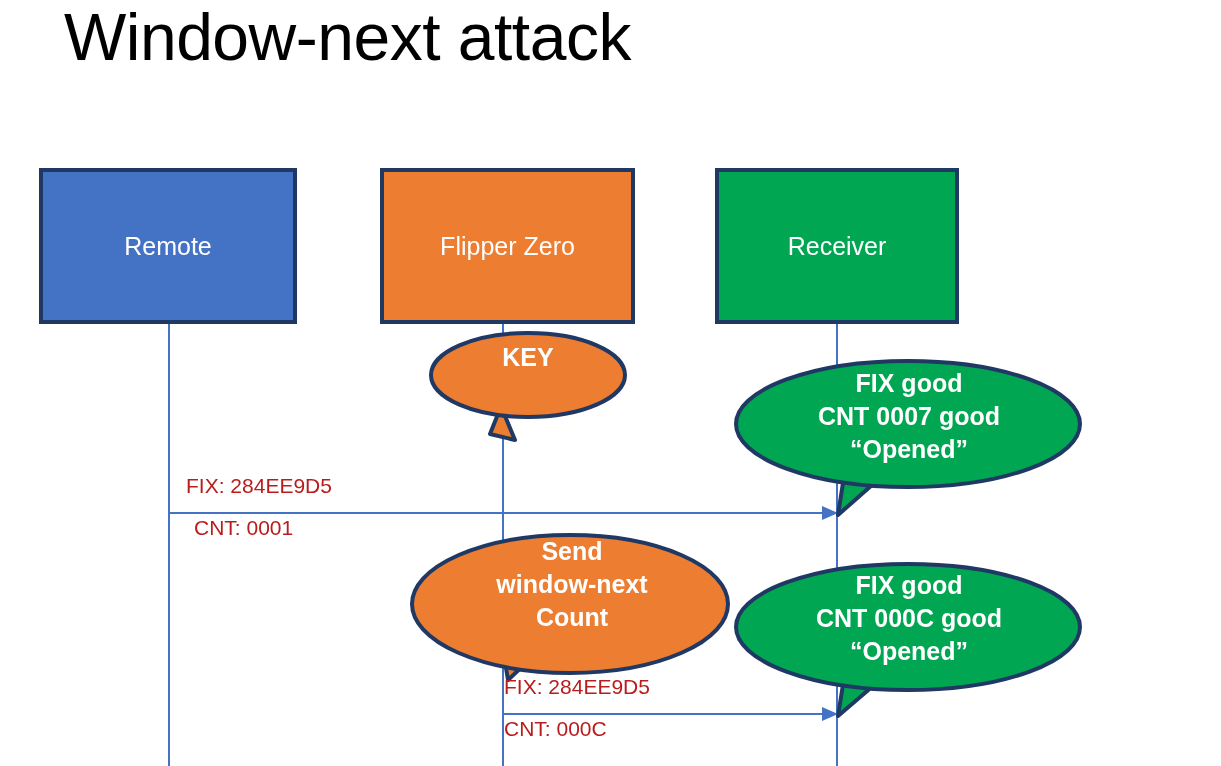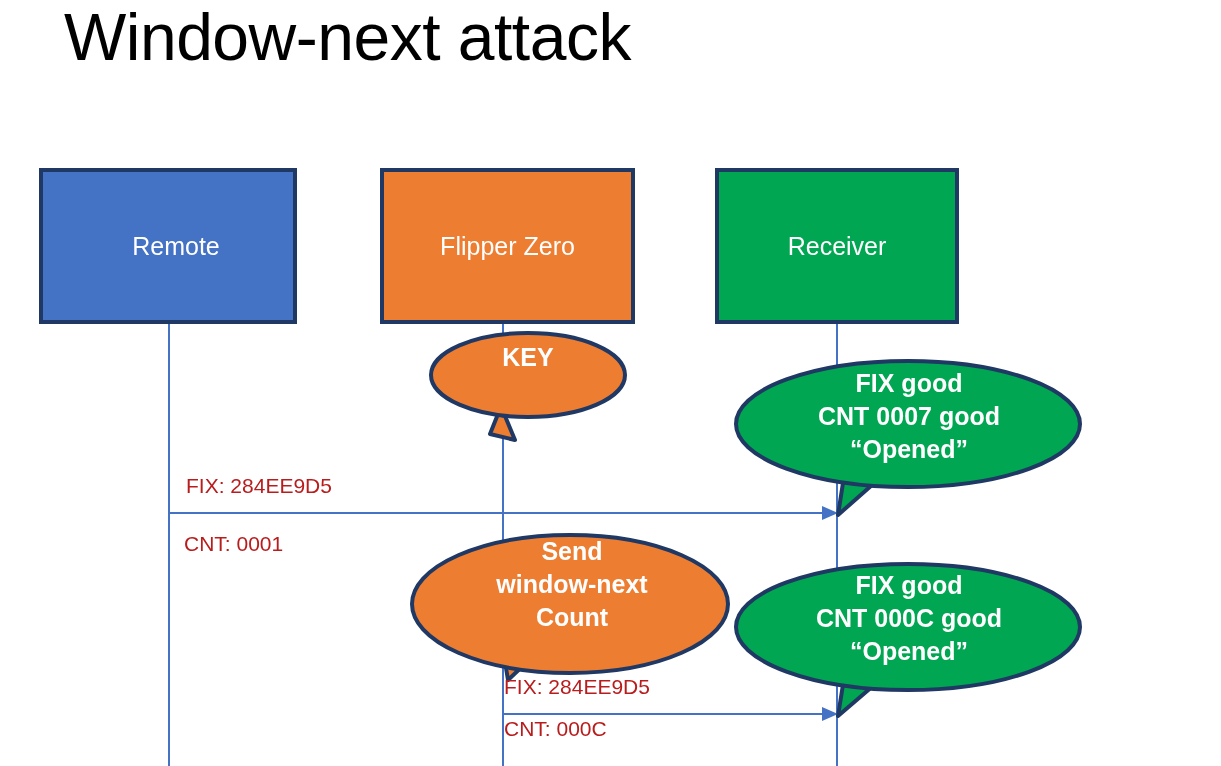--- a/index.html
+++ b/index.html
@@ -51,31 +51,31 @@
     text-align: center;
     line-height: 1.32;
     font-weight: bold;
   }
   .msg-label {
     position: absolute;
     color: #b91c1c;
     font-size: 21px;
     white-space: nowrap;
   }
-  #lbl-remote { left: 49px; top: 232px; width: 254px; }
+  #lbl-remote { left: 41px; top: 232px; width: 254px; }
   #lbl-flipper { left: 382px; top: 232px; width: 251px; text-align: center; }
   #lbl-receiver { left: 717px; top: 232px; width: 240px; }
 
   #bub1-text { left: 434px; top: 341px; width: 188px; font-size: 25px; }
   #bub2-text { left: 741px; top: 367px; width: 336px; font-size: 25px; }
   #bub3-text { left: 418px; top: 535px; width: 308px; font-size: 25px; }
   #bub4-text { left: 741px; top: 569px; width: 336px; font-size: 25px; }
 
   #msg1-fix { left: 186px; top: 474px; }
-  #msg1-cnt { left: 184px; top: 516px; margin-top: 16px; }
+  #msg1-cnt { left: 194px; top: 516px; }
   #msg2-fix { left: 504px; top: 675px; }
   #msg2-cnt { left: 504px; top: 717px; }
 </style>
 </head>
 <body>
 
 <div id="slide">
 
   <div id="slide-title">Window-next attack</div>
 

